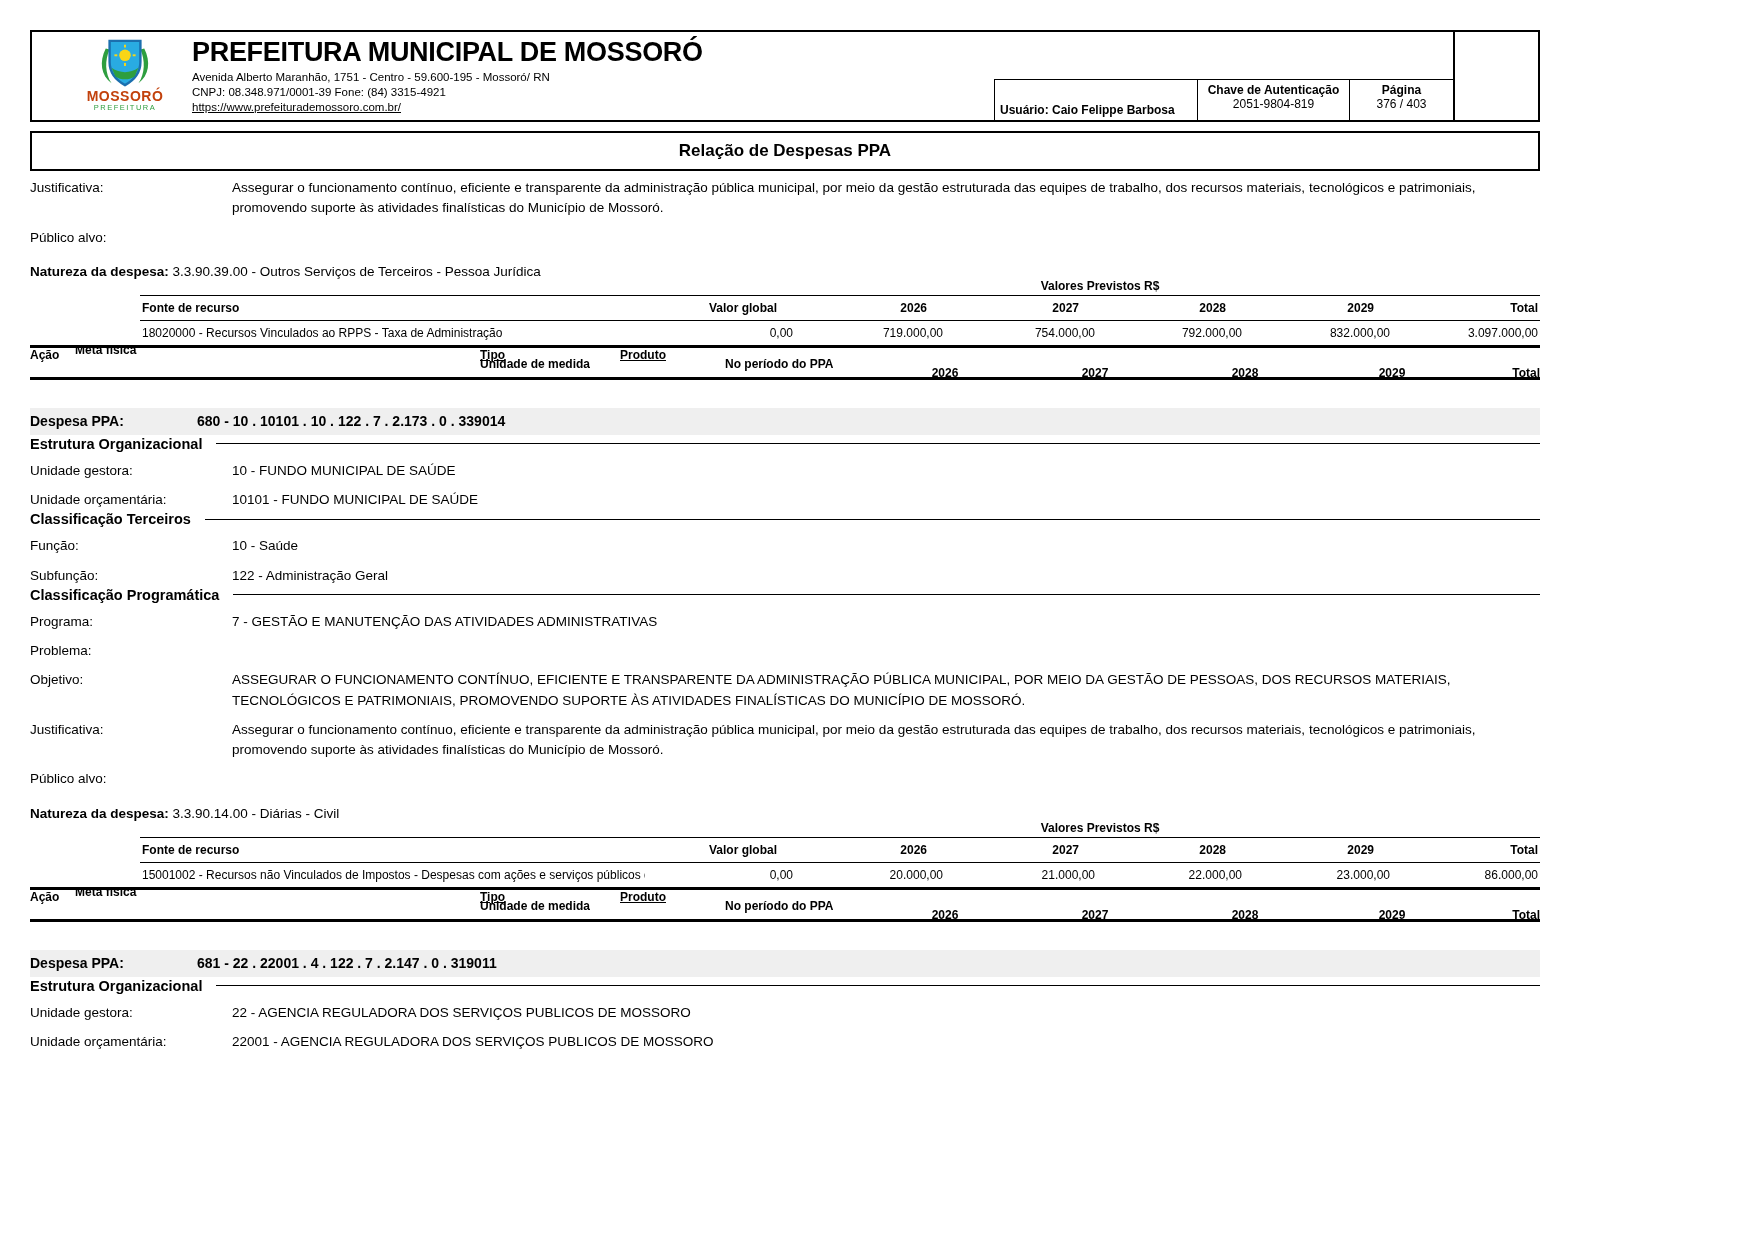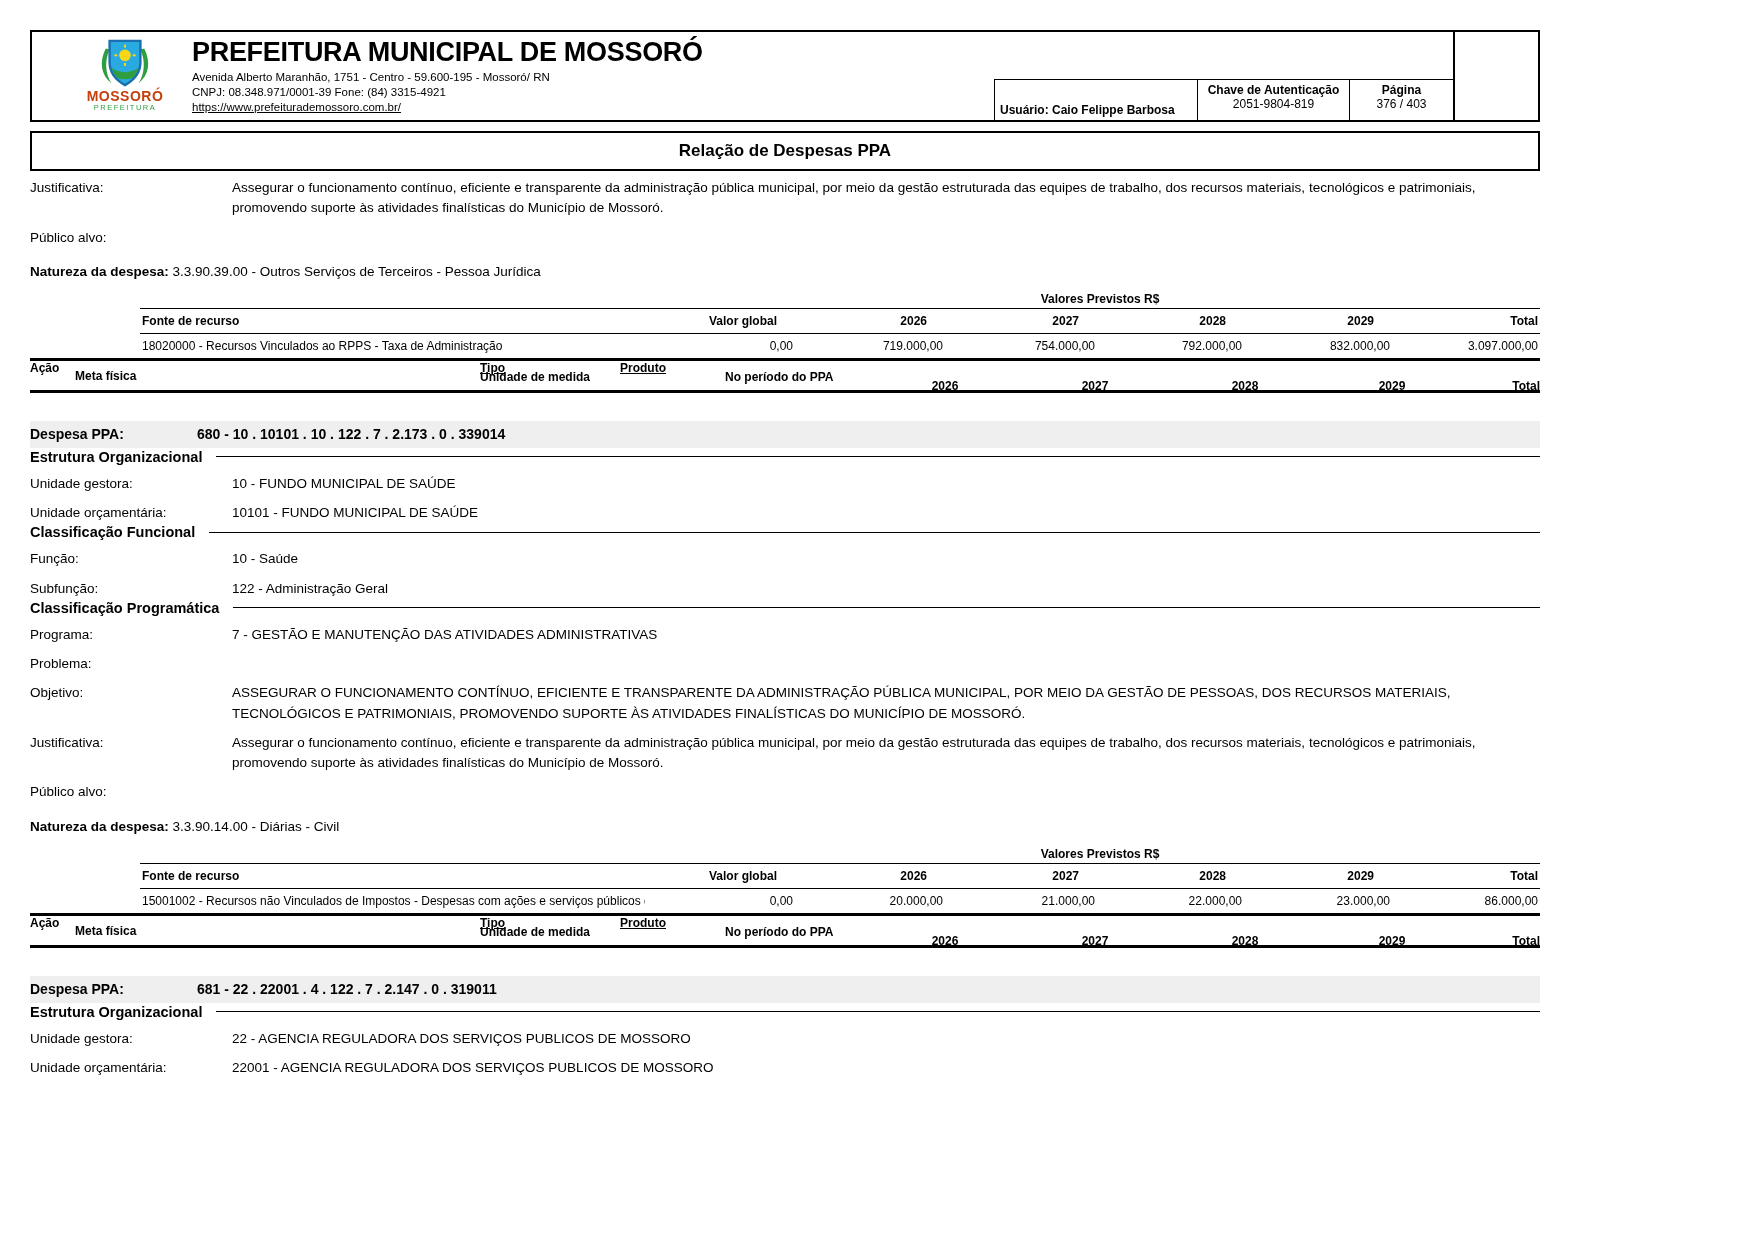--- a/index.html
+++ b/index.html
@@ -29,39 +29,39 @@
 
   
   .title-bar { margin-top:9px; border:2px solid #000; height:40px; display:flex; align-items:center; justify-content:center; font-weight:bold; font-size:17px; }
 
   
   .kv { display:flex; font-size:13.5px; line-height:1.5; margin-top:9px; }
   .kv .k { flex:0 0 202px; }
   .kv .v { flex:1; }
   .nat { margin-top:16px; font-size:13.5px; }
   .nat .nl { font-weight:bold; }
-  .valores { margin-top:13px; width:420px; margin-left:860px; text-align:center; font-weight:bold; font-size:12px; }
+  .valores { width:420px; margin-left:860px; text-align:center; font-weight:bold; font-size:12px; }
 
   
   .ftable { margin-left:110px; width:1400px; border-collapse:collapse; table-layout:fixed; font-size:12px; margin-top:2px; }
   .ftable thead tr { border-top:1px solid #000; border-bottom:1px solid #000; }
   .ftable th, .ftable td { padding:5px 2px; overflow:hidden; white-space:nowrap; }
   .ftable th { font-weight:bold; text-align:right; }
   .ftable th.cl, .ftable td.cl { text-align:left; }
   .ftable td { text-align:right; }
   .ftable th.yr { padding-right:18px; }
   .thick { border-top:3px solid #000; }
 
   
   .acao { position:relative; height:32px; border-bottom:3px solid #000; font-size:12px; font-weight:bold; }
   .acao span { position:absolute; white-space:nowrap; }
   .a-acao { left:0; top:5; }
   .a-tipo { left:450; top:5; }
   .a-produto { left:590; top:5; }
-  .a-meta { left:45px; bottom:7px; }
+  .a-meta { left:45px; bottom:20px; }
   .a-unid { left:450px; bottom:6px; }
   .a-per { left:695px; bottom:6px; }
   .a-y1 { left:880px; width:70px; text-align:center; top:18px; }
   .a-y2 { left:1030px; width:70px; text-align:center; top:18px; }
   .a-y3 { left:1180px; width:70px; text-align:center; top:18px; }
   .a-y4 { left:1327px; width:70px; text-align:center; top:18px; }
   .a-tot { right:0; top:18px; }
   .a-tipo, .a-produto { left:auto;text-decoration:underline; } 
   .a-tipo { left:450px; } .a-produto { left:590px; } .a-acao { left:0; }
 
@@ -200,21 +200,21 @@
   <div class="kv">
     <div class="k">Unidade gestora:</div>
     <div class="v">10 - FUNDO MUNICIPAL DE SAÚDE</div>
   </div>
   <div class="kv">
     <div class="k">Unidade orçamentária:</div>
     <div class="v">10101 - FUNDO MUNICIPAL DE SAÚDE</div>
   </div>
 
   <div class="sec">
-    <span>Classificação Funcional</span>
+    <span>Classificação Terceiros</span>
     <span class="rule"></span>
   </div>
   <div class="kv">
     <div class="k">Função:</div>
     <div class="v">10 - Saúde</div>
   </div>
   <div class="kv">
     <div class="k">Subfunção:</div>
     <div class="v">122 - Administração Geral</div>
   </div>

